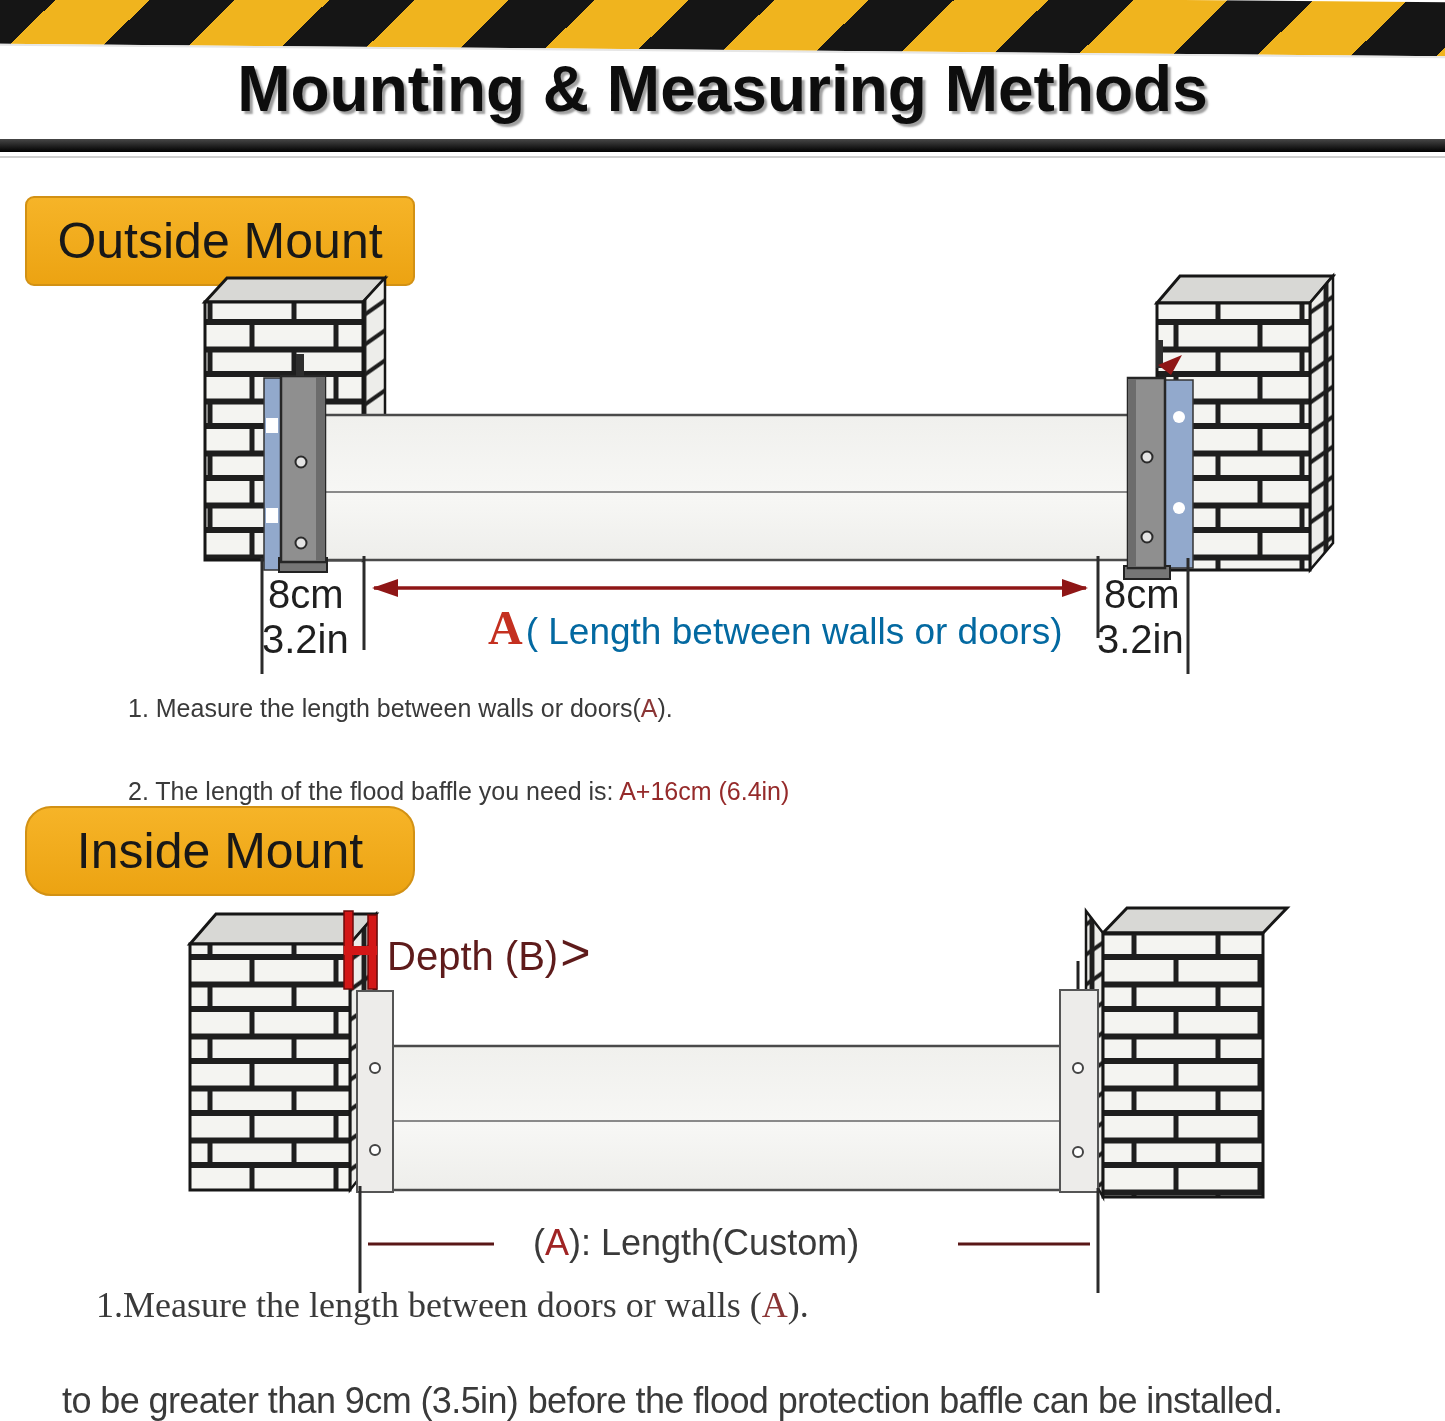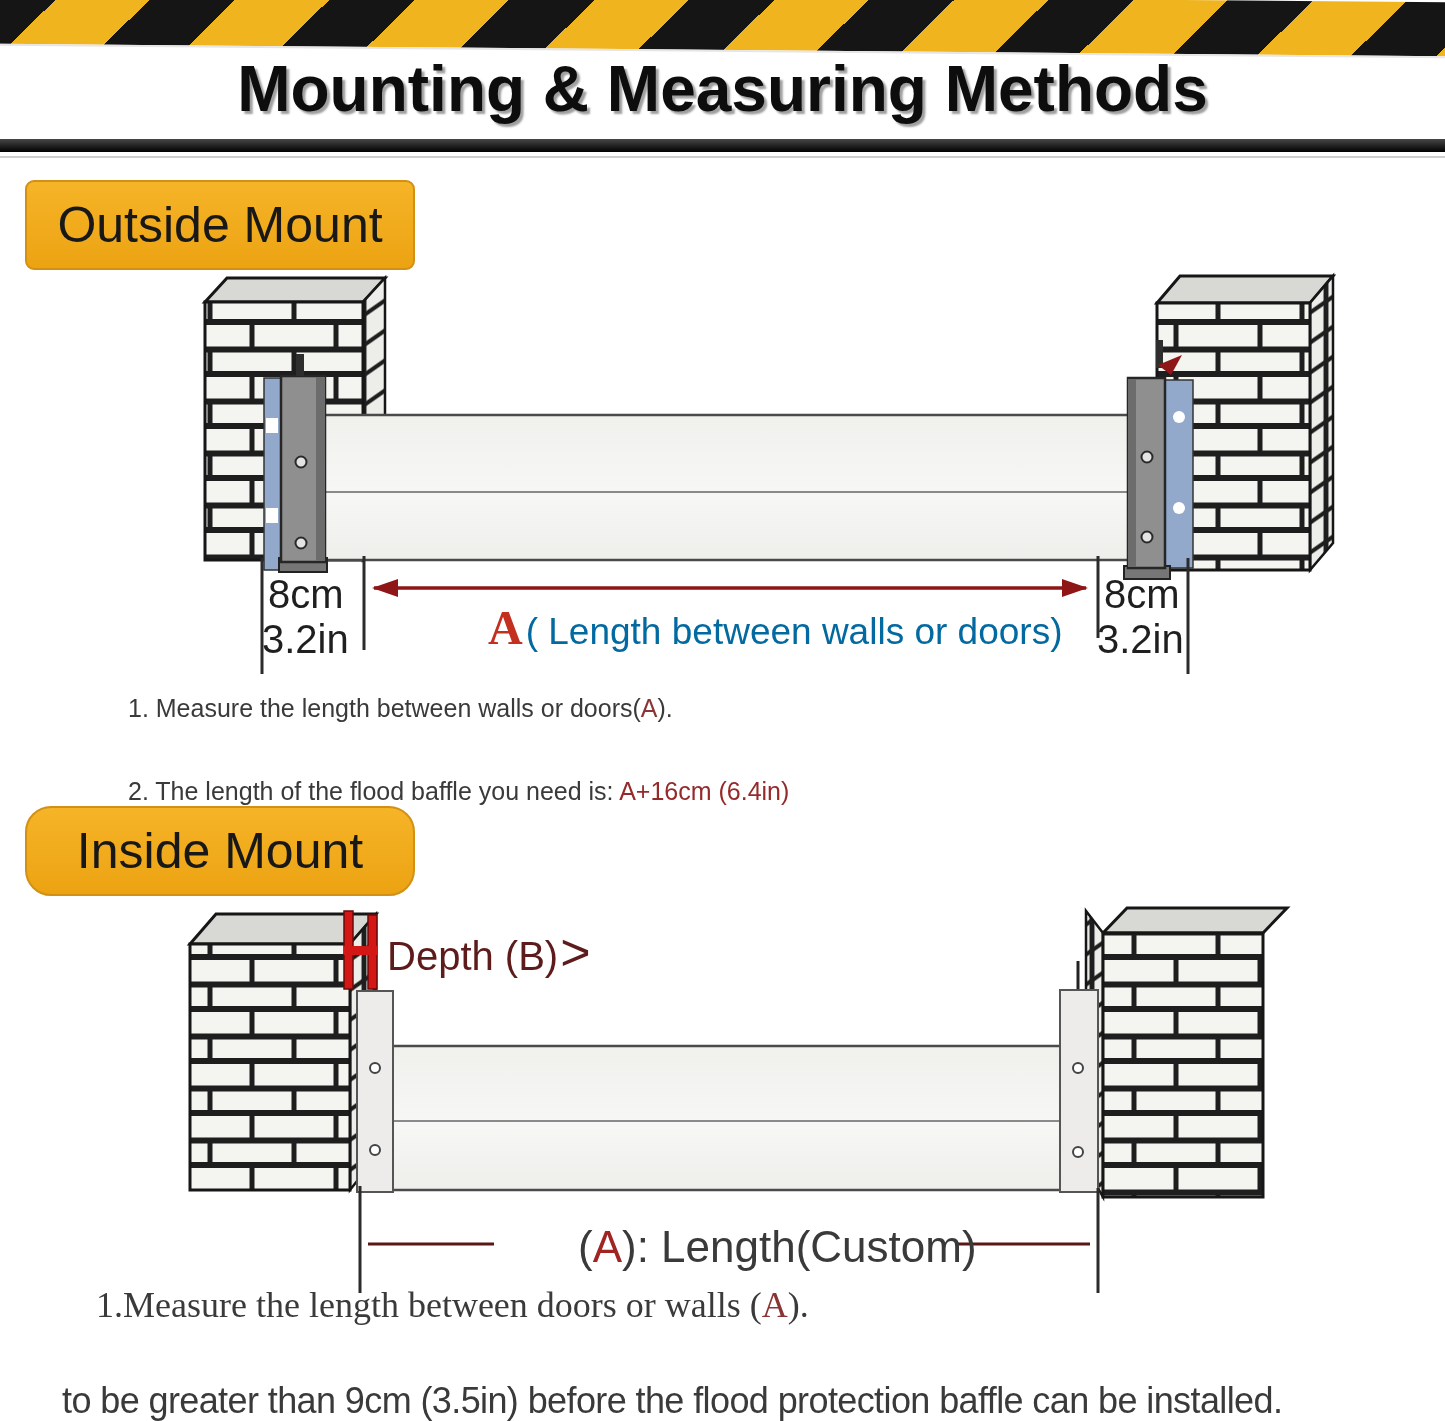--- a/index.html
+++ b/index.html
@@ -20,21 +20,21 @@
   .divider{position:absolute;top:139px;left:0;width:1445px;height:13px;
            background:linear-gradient(#474747,#000);}
   .divider-thin{position:absolute;top:156px;left:0;width:1445px;height:2px;background:#cfcfcf;}
 
   
   .badge{position:absolute;left:25px;width:386px;height:86px;border-radius:26px;
          background:linear-gradient(var(--badge-yellow-top),var(--badge-yellow-bottom));
          border:2px solid var(--badge-border);
          display:flex;align-items:center;justify-content:center;
          font-size:50px;color:#181818;}
-  #badge-outside{top:180px;border-radius:9px;}
+  #badge-outside{top:196px;border-radius:9px;}
   #badge-inside{top:806px;}
 
   
   .diagram{position:absolute;left:0;}
   #svg-outside{top:270px;}
   #svg-inside{top:905px;}
 
   
   .m-label{position:absolute;font-size:40px;color:#1f1f1f;white-space:nowrap;}
   #out-left-cm{left:268px;top:572px;}
@@ -44,21 +44,21 @@
   #out-span{left:488px;top:600px;display:flex;align-items:baseline;}
   #out-span .a{font-family:"Liberation Serif",serif;font-weight:bold;font-size:48px;
                color:var(--accent-red);margin-right:3px;}
   #out-span .rest{font-size:37px;color:#0369a1;}
 
   #depth-label{left:387px;top:922px;display:flex;align-items:baseline;white-space:nowrap;}
   #depth-label .d1{font-size:40px;color:var(--dark-red);}
   #depth-label .gt{font-size:52px;color:var(--dark-red);margin:0 2px;}
   #depth-label .d2{font-size:43px;color:var(--accent-red);}
 
-  #len-label{left:533px;top:1222px;font-size:44px;color:#3a3a3a;white-space:nowrap;margin-left:45px;}
+  #len-label{left:533px;top:1222px;font-size:36px;color:#3a3a3a;white-space:nowrap;}
   #len-label .a{color:#a02424;}
 
   
   .step{position:absolute;font-size:25px;color:#3a3a3a;white-space:nowrap;}
   #out-step-1{left:128px;top:694px;}
   #out-step-2{left:128px;top:777px;}
   #in-step-1{left:96px;top:1284px;font-size:36px;font-family:Liberation Serif, serif;}
   #in-step-2a{left:92px;top:1337px;font-size:36px;letter-spacing:-0.6px;}
   #in-step-2b{left:62px;top:1380px;font-size:36px;letter-spacing:-0.6px;}
   .em{color:var(--step-red);}

